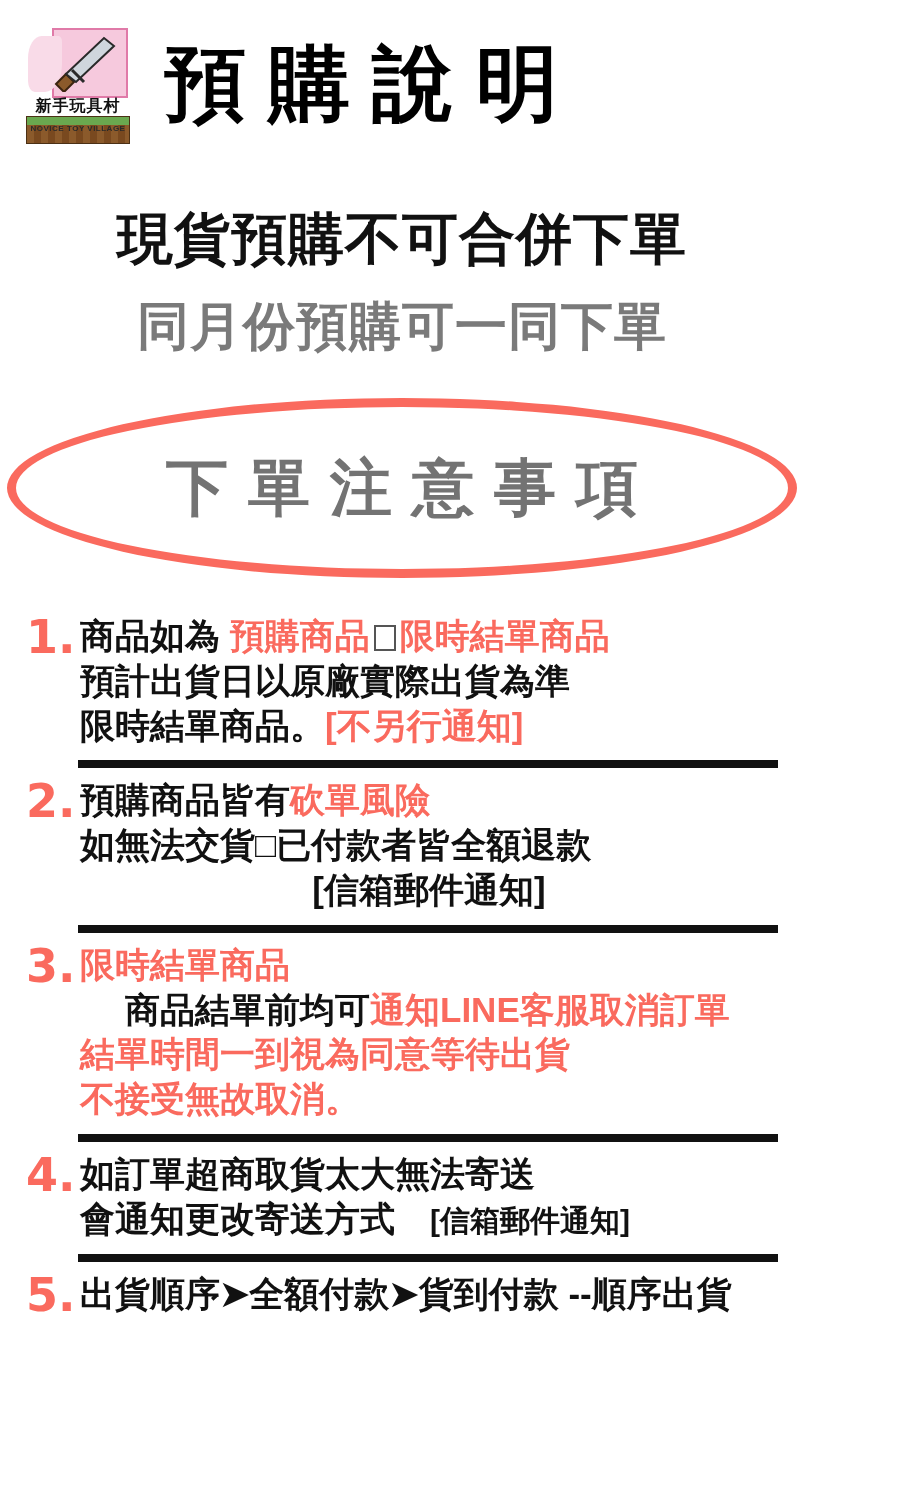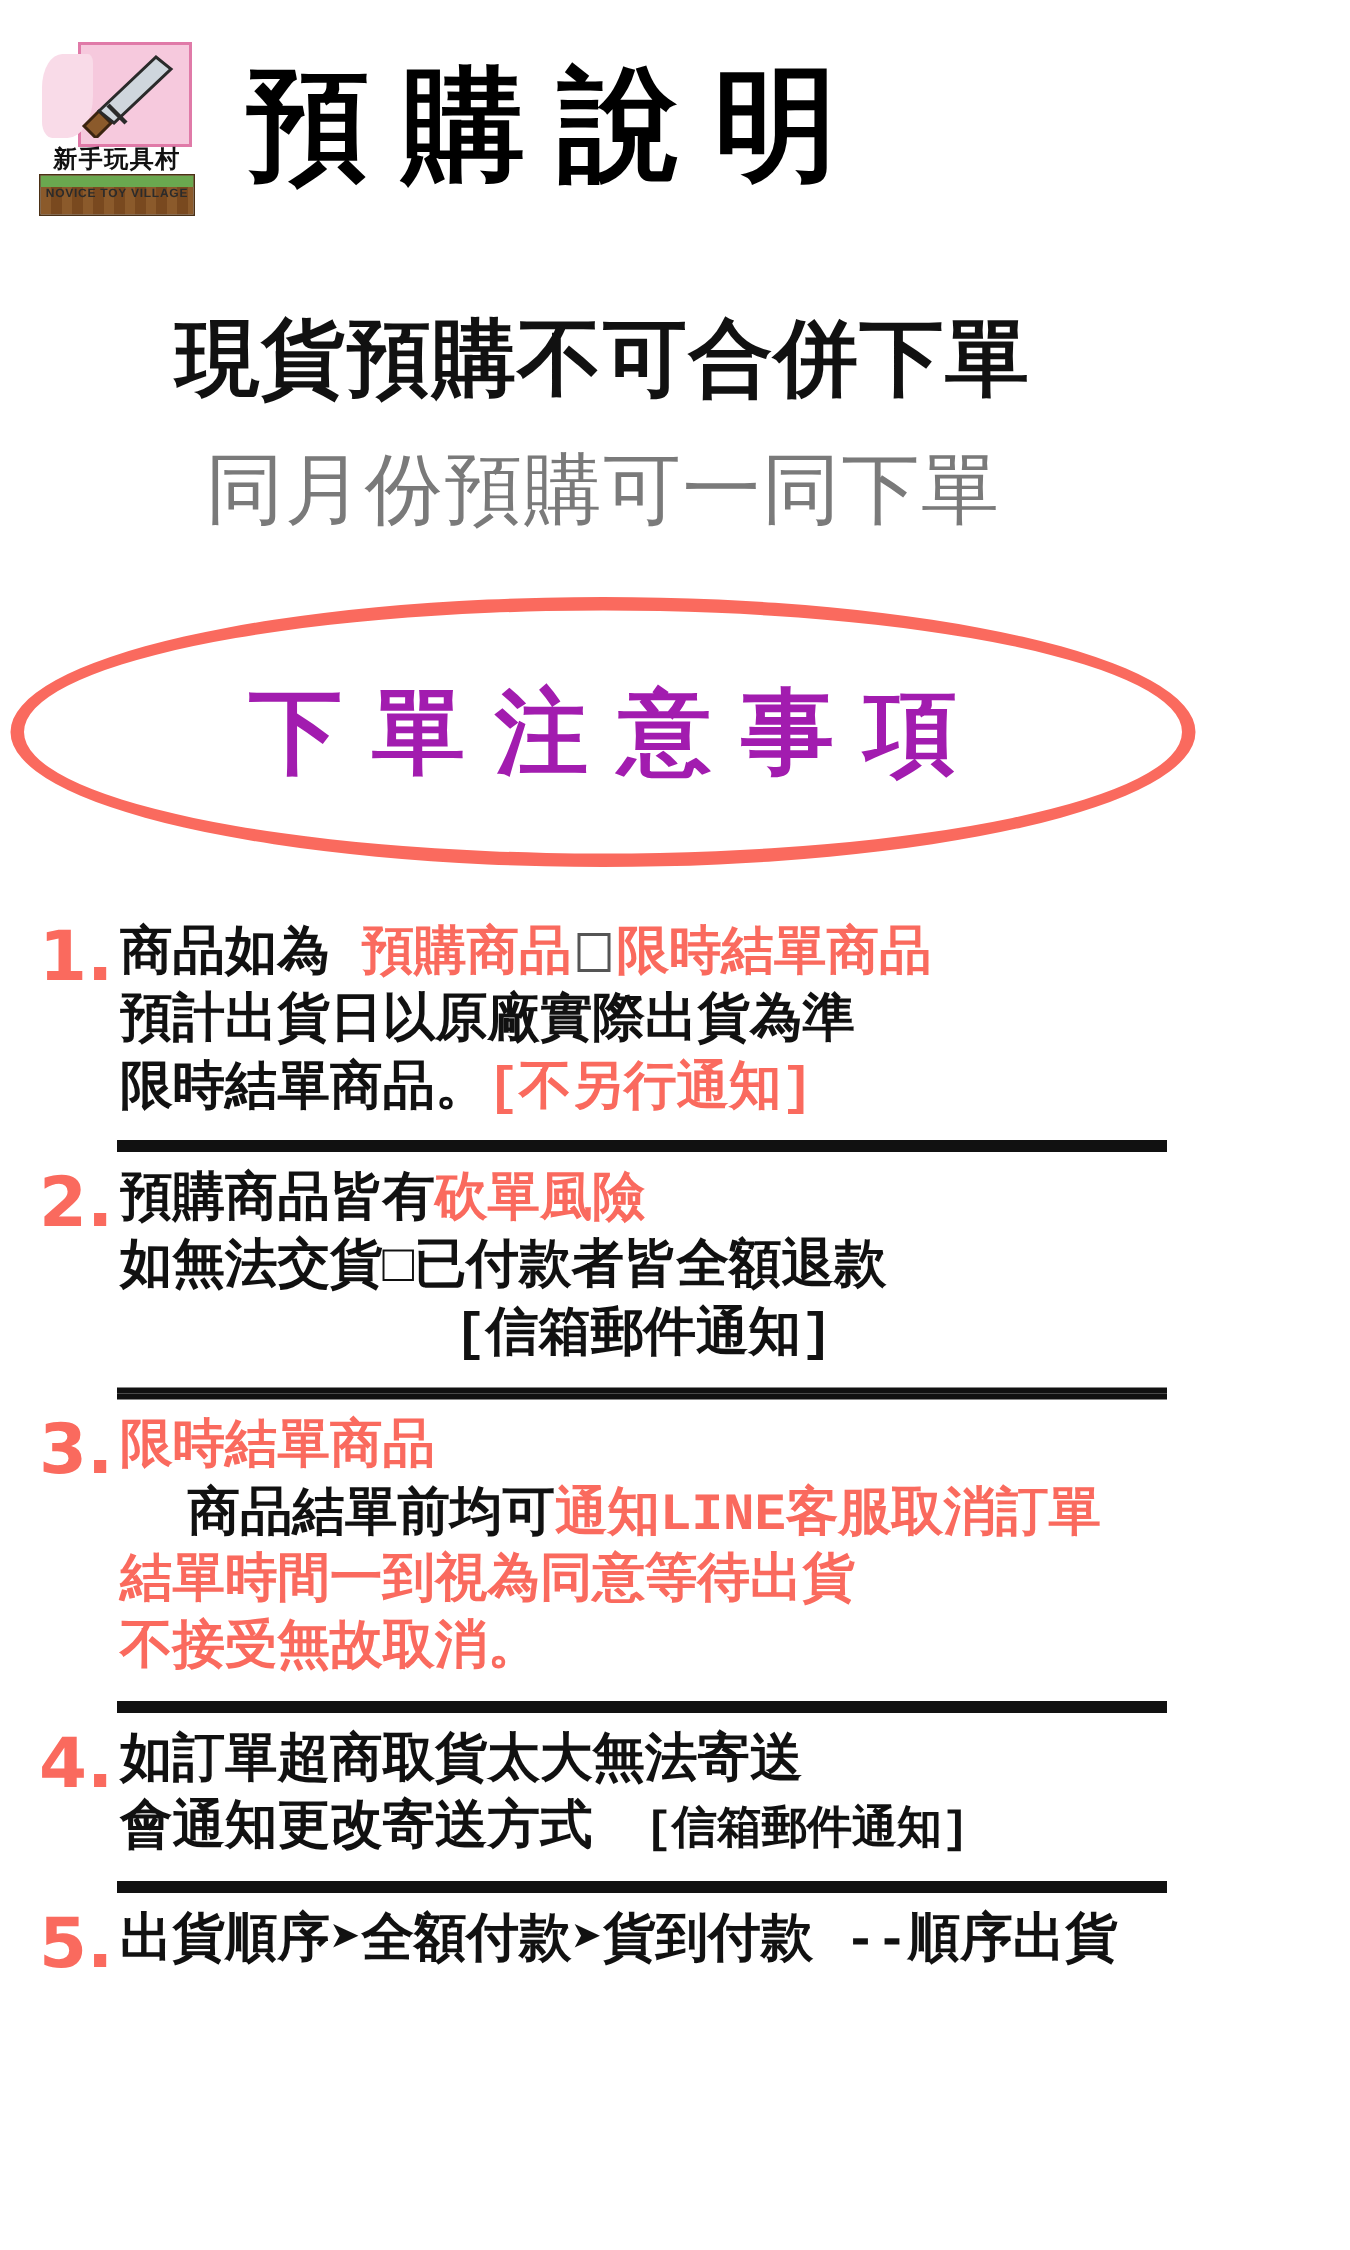--- a/index.html
+++ b/index.html
@@ -98,21 +98,21 @@
     text-align: center;
     font-size: 56px;
     font-weight: 900;
     color: #111;
     letter-spacing: 1px;
     margin-top: 52px;
   }
   .subtitle-2 {
     text-align: center;
     font-size: 52px;
-    font-weight: 400;
+    font-weight: 700;
     color: #7a7a7a;
     letter-spacing: 1px;
     margin-top: 14px;
   }
 
   
   .banner-wrap {
     display: flex;
     justify-content: center;
     margin-top: 36px;
@@ -122,21 +122,21 @@
     height: 180px;
     border: 9px solid #fa6a5e;
     border-radius: 50% / 50%;
     display: flex;
     align-items: center;
     justify-content: center;
   }
   .banner-text {
     font-size: 62px;
     font-weight: 900;
-    color: #a21caf;
+    color: #737373;
     letter-spacing: 20px;
     text-indent: 20px;
     white-space: nowrap;
   }
 
   
   .notes {
     margin-top: 30px;
     padding: 0 26px 0 22px;
   }
@@ -154,21 +154,20 @@
     line-height: 1;
     text-align: left;
     padding-left: 4px;
   }
   .note-body {
     flex: 1 1 auto;
     font-size: 35px;
     font-weight: 700;
     line-height: 1.28;
     color: #111;
-    font-family: Liberation Mono, monospace;
   }
   .note-body .line { white-space: nowrap; }
   .red { color: #fa6a5e; }
   .grey-sq {
     display: inline-block;
     width: 22px; height: 26px;
     border: 2px solid #555;
     vertical-align: -3px;
     margin: 0 4px;
   }

